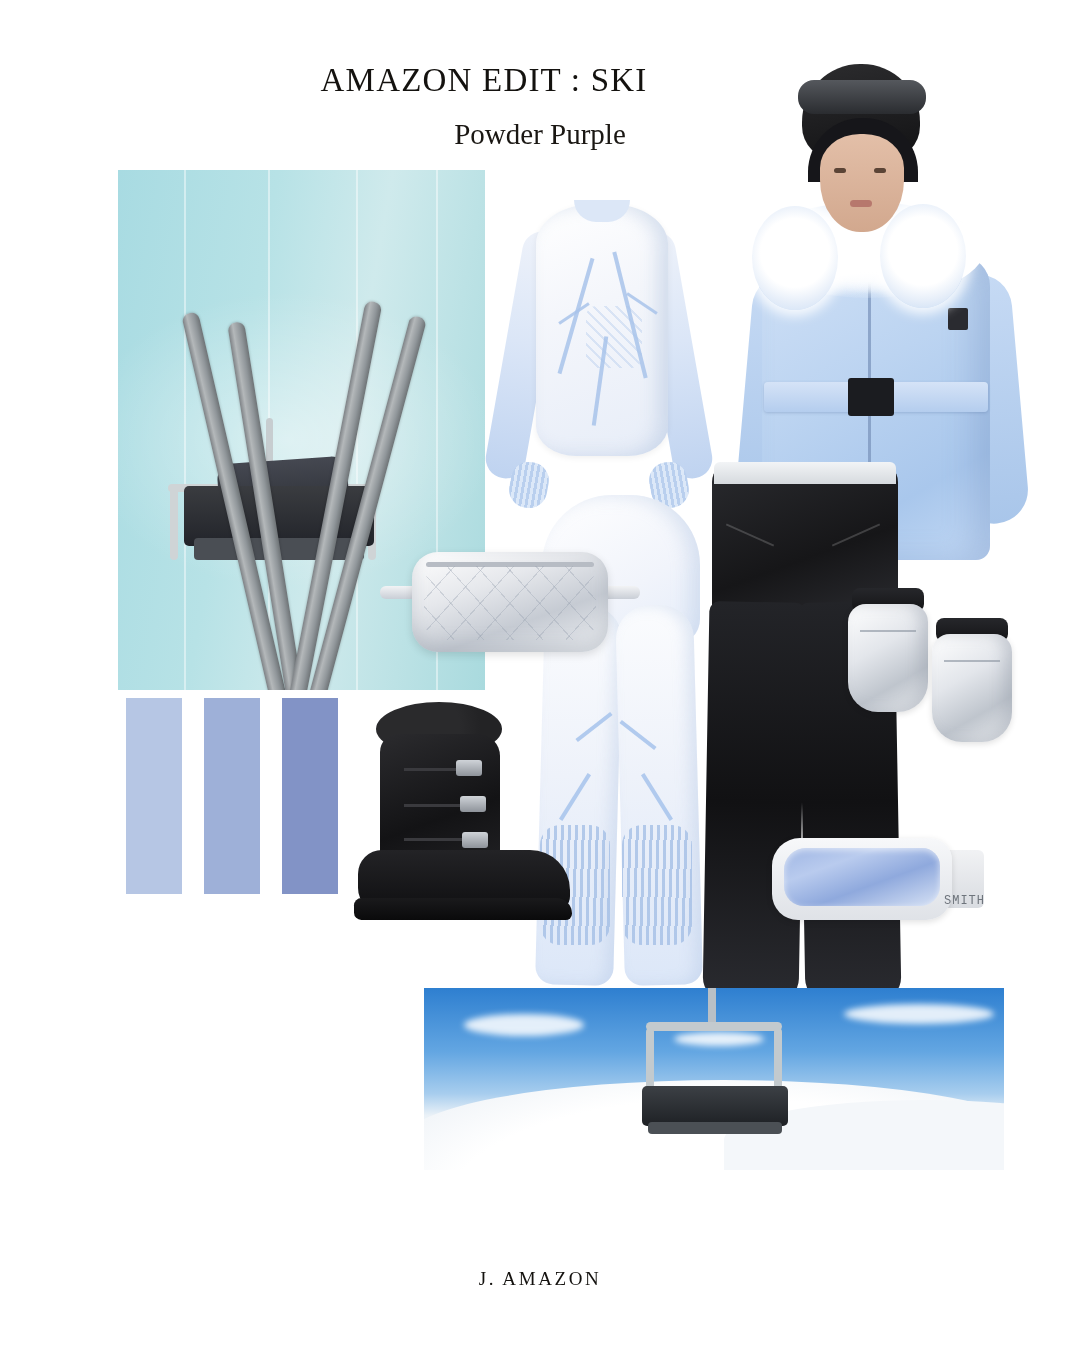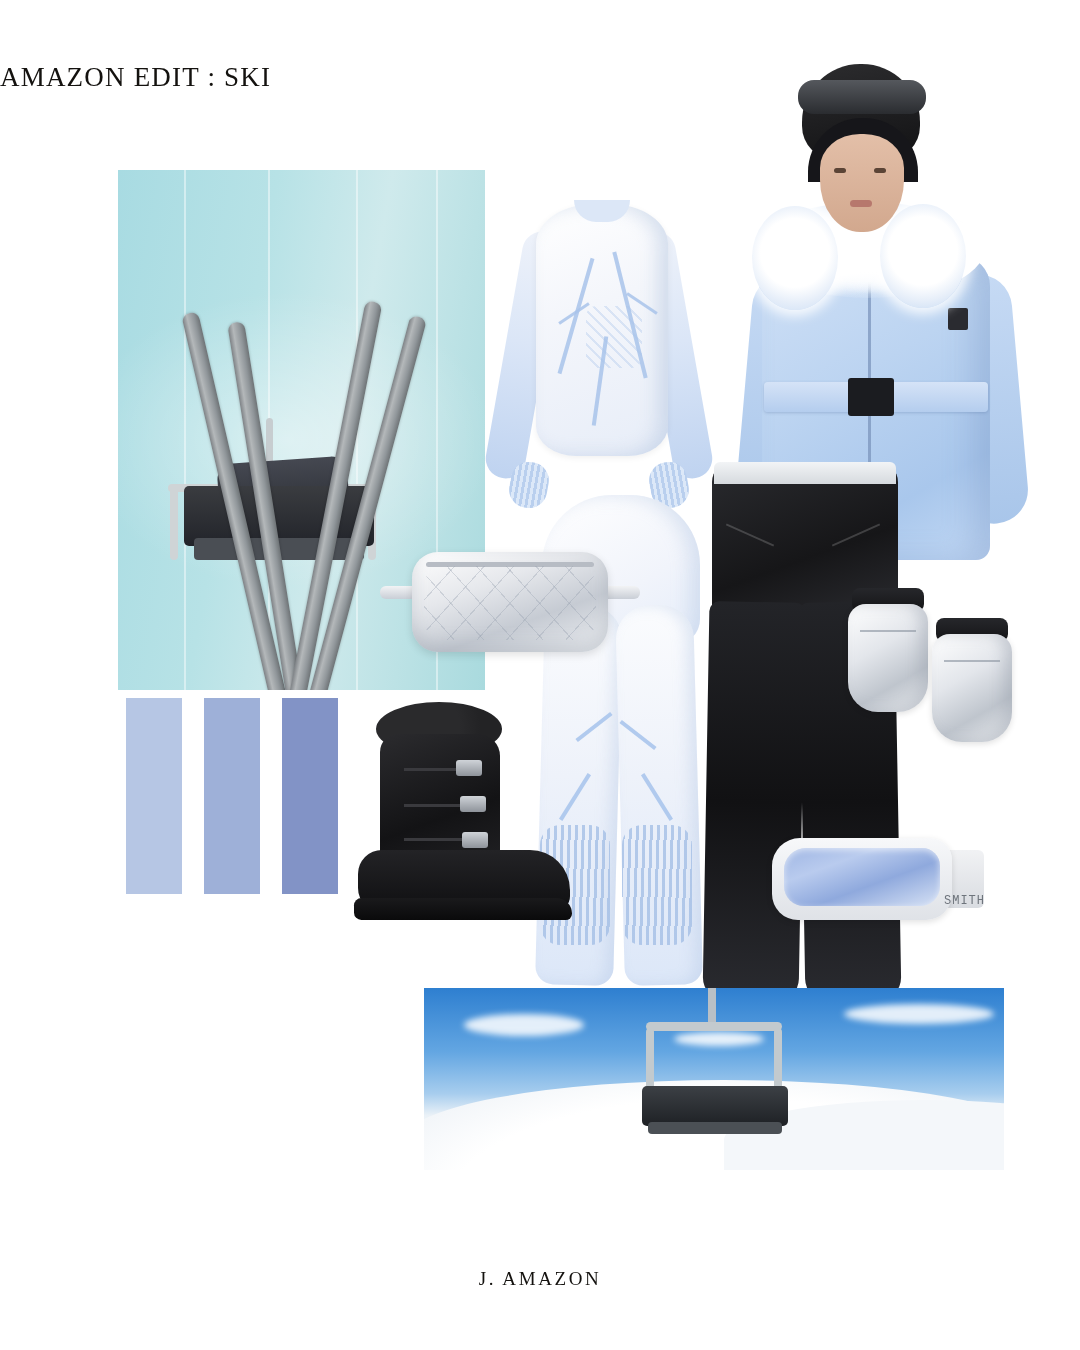--- a/index.html
+++ b/index.html
@@ -19,23 +19,23 @@
     position: absolute;
     inset: 0;
   }
 
   
   .title {
     position: absolute;
     top: 62px;
     left: 0;
     width: 968px;
-    text-align: left;
+    text-align: center;
     font-family: "Liberation Serif", serif;
-    font-size: 27px;
+    font-size: 33px;
     letter-spacing: 1.2px;
     color: #14120f;
   }
   .subtitle {
     position: absolute;
     top: 118px;
     left: 0;
     width: 1080px;
     text-align: center;
     font-family: "Liberation Serif", serif;
@@ -634,20 +634,21 @@
     letter-spacing: 2.6px;
     color: #14120f;
   }
 </style>
 </head>
 <body>
 
 <div class="board">
 
   <div class="title">AMAZON EDIT : SKI</div>
+  <div class="subtitle">Powder Purple</div>
 
   <div class="photo-skis">
     <div class="plank p1"></div>
     <div class="plank p2"></div>
     <div class="plank p3"></div>
     <div class="plank p4"></div>
     <div class="glow"></div>
 
     <div class="lift-frame">
       <div class="hanger"></div>

